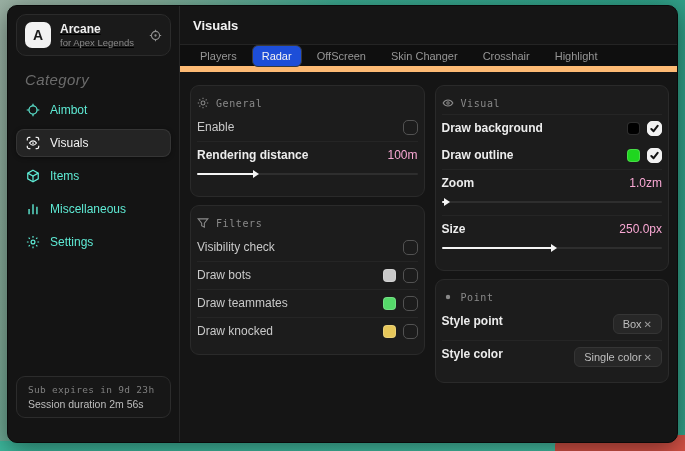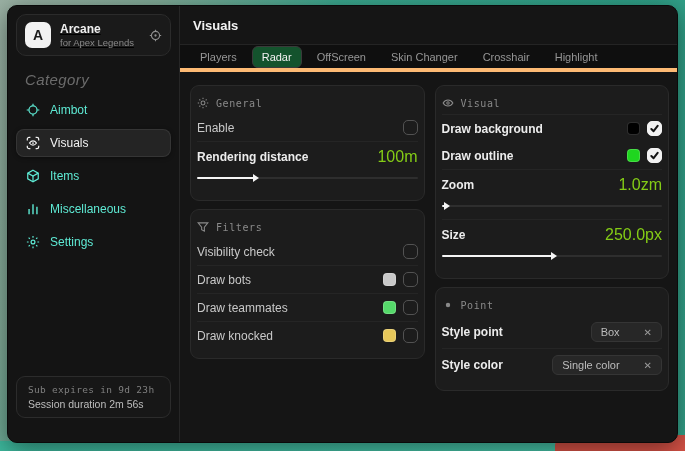--- a/index.html
+++ b/index.html
@@ -54,54 +54,54 @@
     padding:7px 11px; background:#171717;
   }
   .foot-line1 { font-family:"DejaVu Sans Mono", monospace; font-size:9.5px; color:#7f7f7f; letter-spacing:0.3px; }
   .foot-line2 { font-size:10.5px; color:#bdbdbd; margin-top:3px; }
   
   .main { flex:1; display:flex; flex-direction:column; background:#151515; }
   .main-header { height:39px; display:flex; align-items:center; padding:0 13px; border-bottom:1px solid #242424; }
   .main-title { font-size:13px; font-weight:bold; color:#f2f2f2; }
   .tabbar {
     height:27px; display:flex; align-items:center; gap:5px; padding:0 10px;
-    background:#0f0f0f; border-bottom:4px solid #fdba74;
+    background:#0f0f0f; border-bottom:6px solid #fdba74;
   }
   .tab { font-size:11px; color:#969696; padding:4px 9px; border-radius:6px; border:1px solid transparent; cursor:pointer; white-space:nowrap; }
-  .tab.active { background:#14532d; border-color:#3a3a3a; color:#f2f2f2; }
+  .tab.active { background:#1d4ed8; border-color:#3a3a3a; color:#f2f2f2; }
   .content { flex:1; display:flex; gap:10px; padding:13px 8px 0 10px; }
   .col { flex:1; display:flex; flex-direction:column; gap:8px; }
   .panel { background:#1c1c1c; border:1px solid #2a2a2a; border-radius:9px; padding:3px 6px 9px; }
   .panel-head {
     display:flex; align-items:center; gap:7px; padding:8px 0 5px;
     font-family:"DejaVu Sans Mono", monospace; font-size:10px; color:#8a8a8a; letter-spacing:0.6px;
   }
   .panel-head .picon { display:flex; color:#8a8a8a; }
-  .row { display:flex; align-items:center; justify-content:space-between; padding:6px 0; min-height:16px; }
+  .row { display:flex; align-items:flex-start; justify-content:space-between; padding:6px 0; min-height:16px; }
   .row.bt { border-top:1px solid rgba(255,255,255,0.045); }
   .row-label { font-size:12px; color:#c9c9c9; font-weight:500; }
   .row-label.strong { color:#ececec; font-weight:700; }
-  .row-value { font-size:16px; color:#84cc16; }
+  .row-value { font-size:12px; color:#f9a8d4; }
   .controls { display:flex; align-items:center; gap:7px; }
   .checkbox {
     width:15px; height:15px; border:1.5px solid #525252; border-radius:5px;
     background:transparent; cursor:pointer; display:flex; align-items:center; justify-content:center;
   }
   .checkbox.checked { background:#f2f2f2; border-color:#f2f2f2; }
   .swatch { width:13px; height:13px; border-radius:4px; border:1px solid rgba(255,255,255,0.18); cursor:pointer; }
   .slider-row { padding:1px 0 8px; }
   .slider { position:relative; height:10px; cursor:pointer; }
   .slider .track { position:absolute; top:4px; left:0; right:0; height:2px; background:#2e2e2e; border-radius:2px; }
   .slider .fill { position:absolute; top:4px; left:0; height:2px; background:#f5f5f5; border-radius:2px; }
   .slider .fill::after {
     content:''; position:absolute; right:-5px; top:-3px;
     border-left:6px solid #f5f5f5; border-top:4px solid transparent; border-bottom:4px solid transparent;
   }
   .chip {
-    display:flex; align-items:center; gap:24px; background:#272727; border:1px solid #353535;
+    display:flex; align-items:center; gap:2px; background:#272727; border:1px solid #353535;
     border-radius:6px; padding:3px 9px; font-size:11px; color:#bdbdbd; cursor:pointer;
   }
   .chip-x { color:#9a9a9a; font-size:10px; cursor:pointer; }
   svg { display:block; }
 </style>
 </head>
 <body>
 
 <div class="bg-bottom-strip"></div>
 <div class="bg-red-corner"></div>

